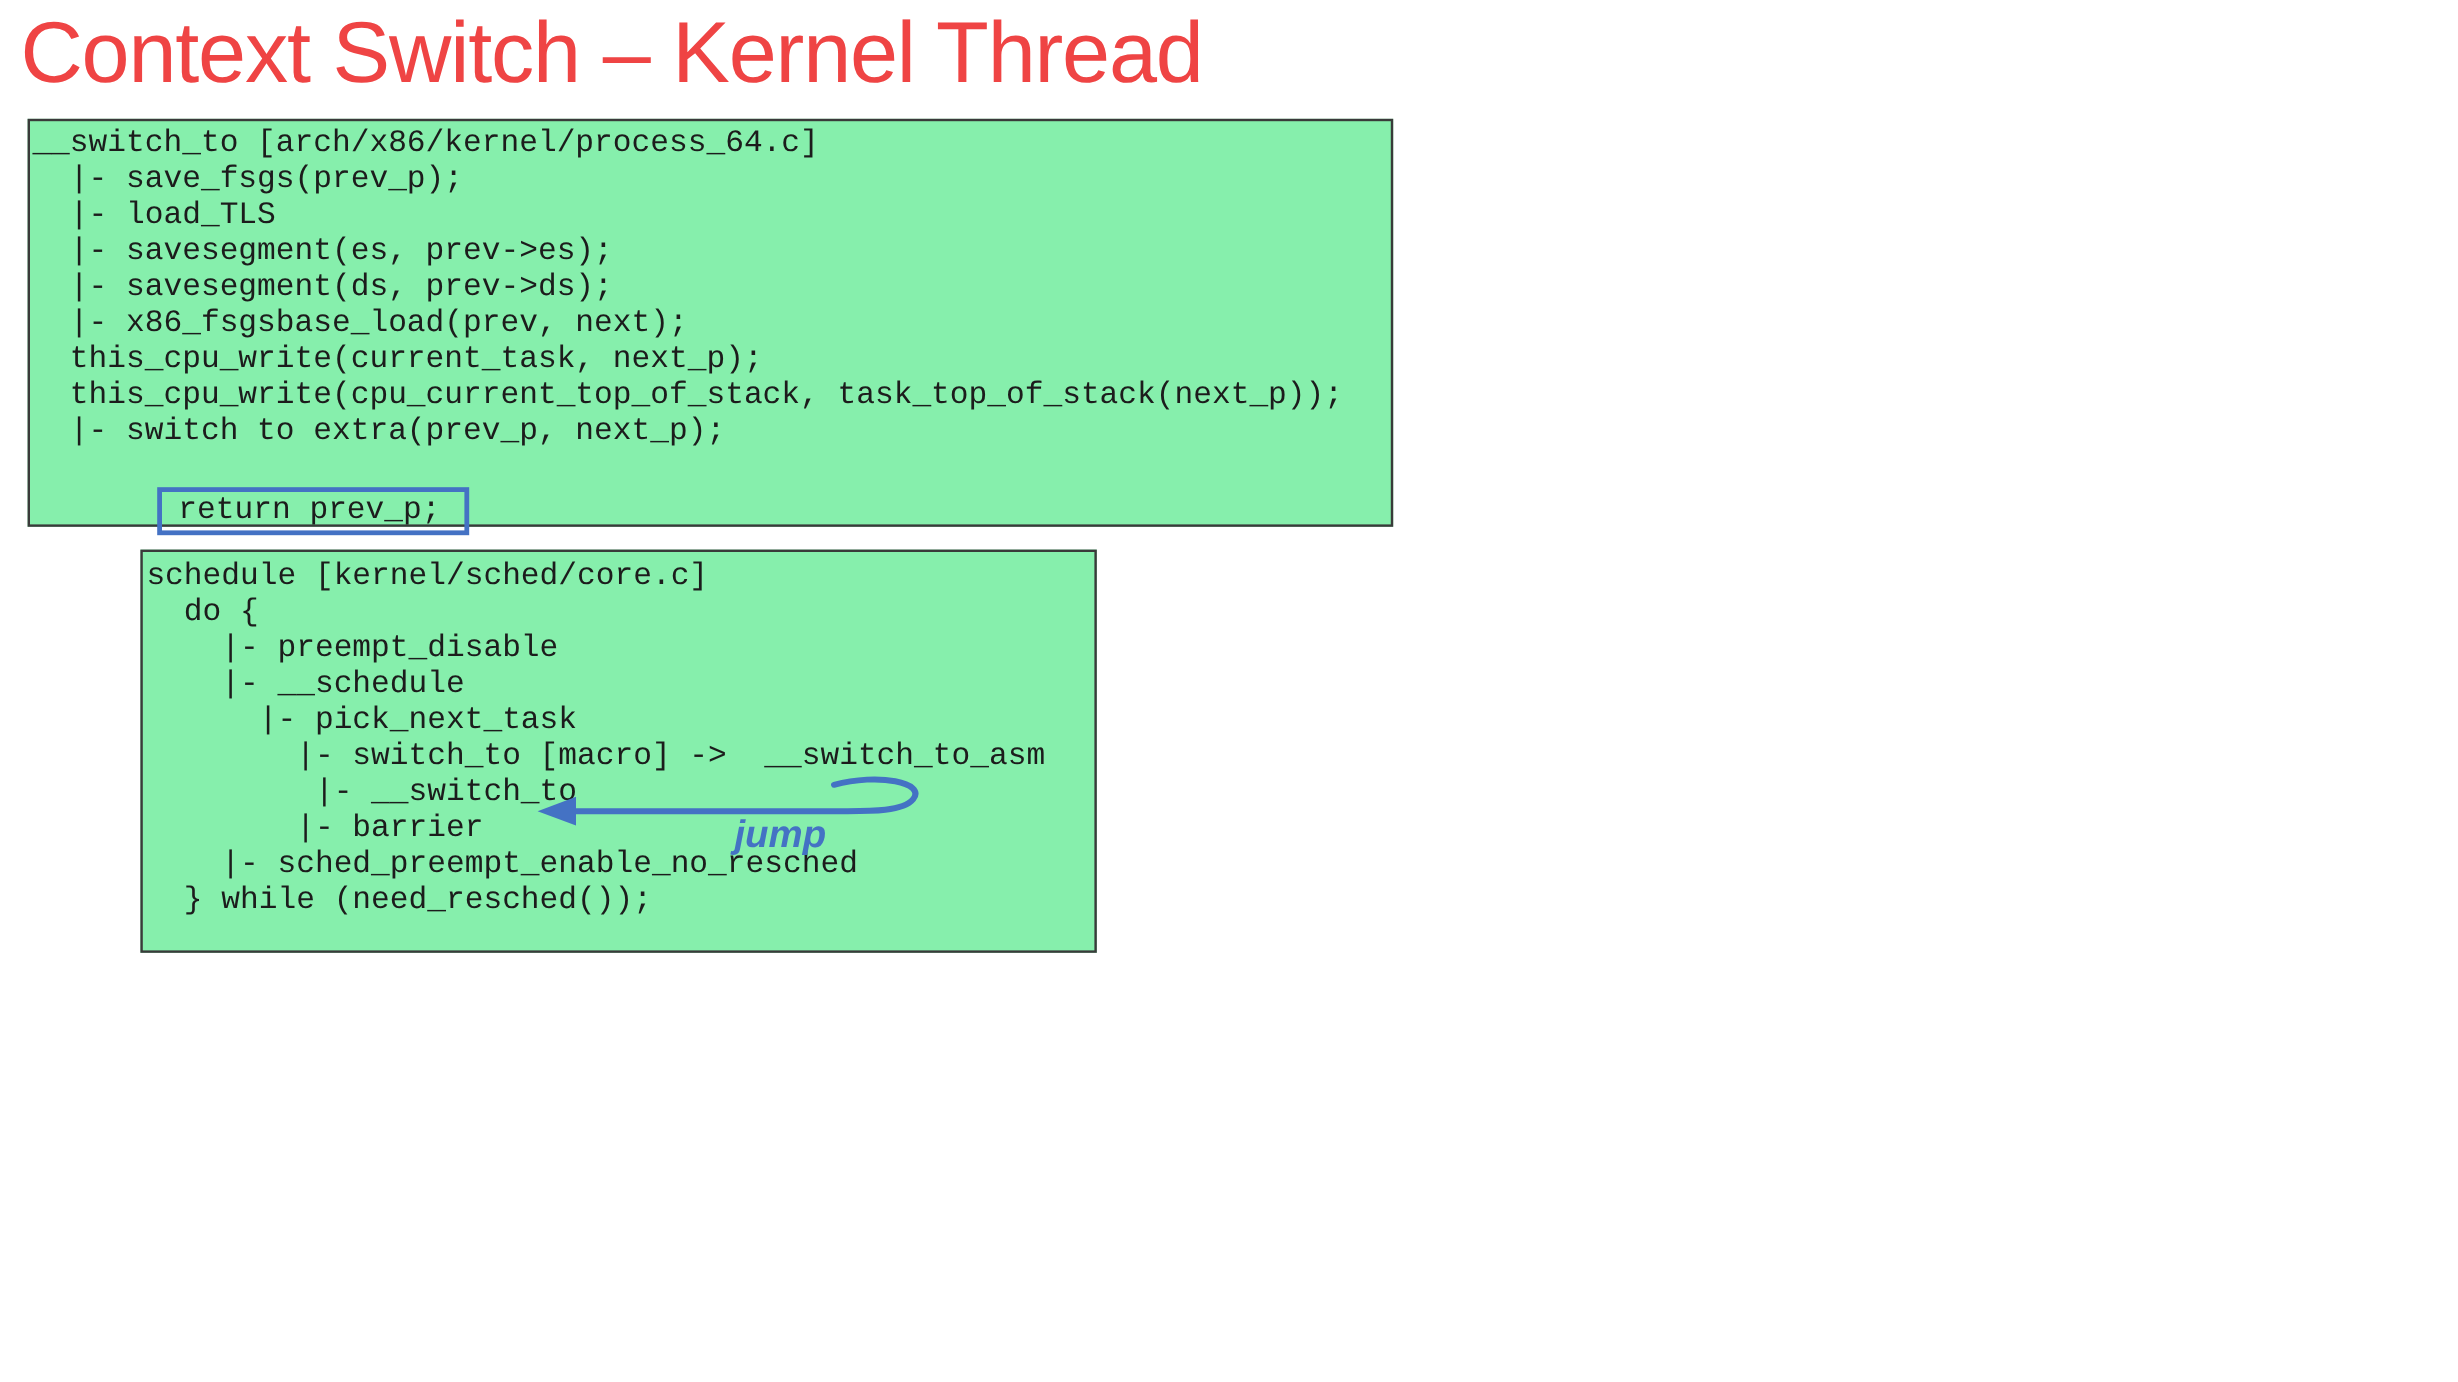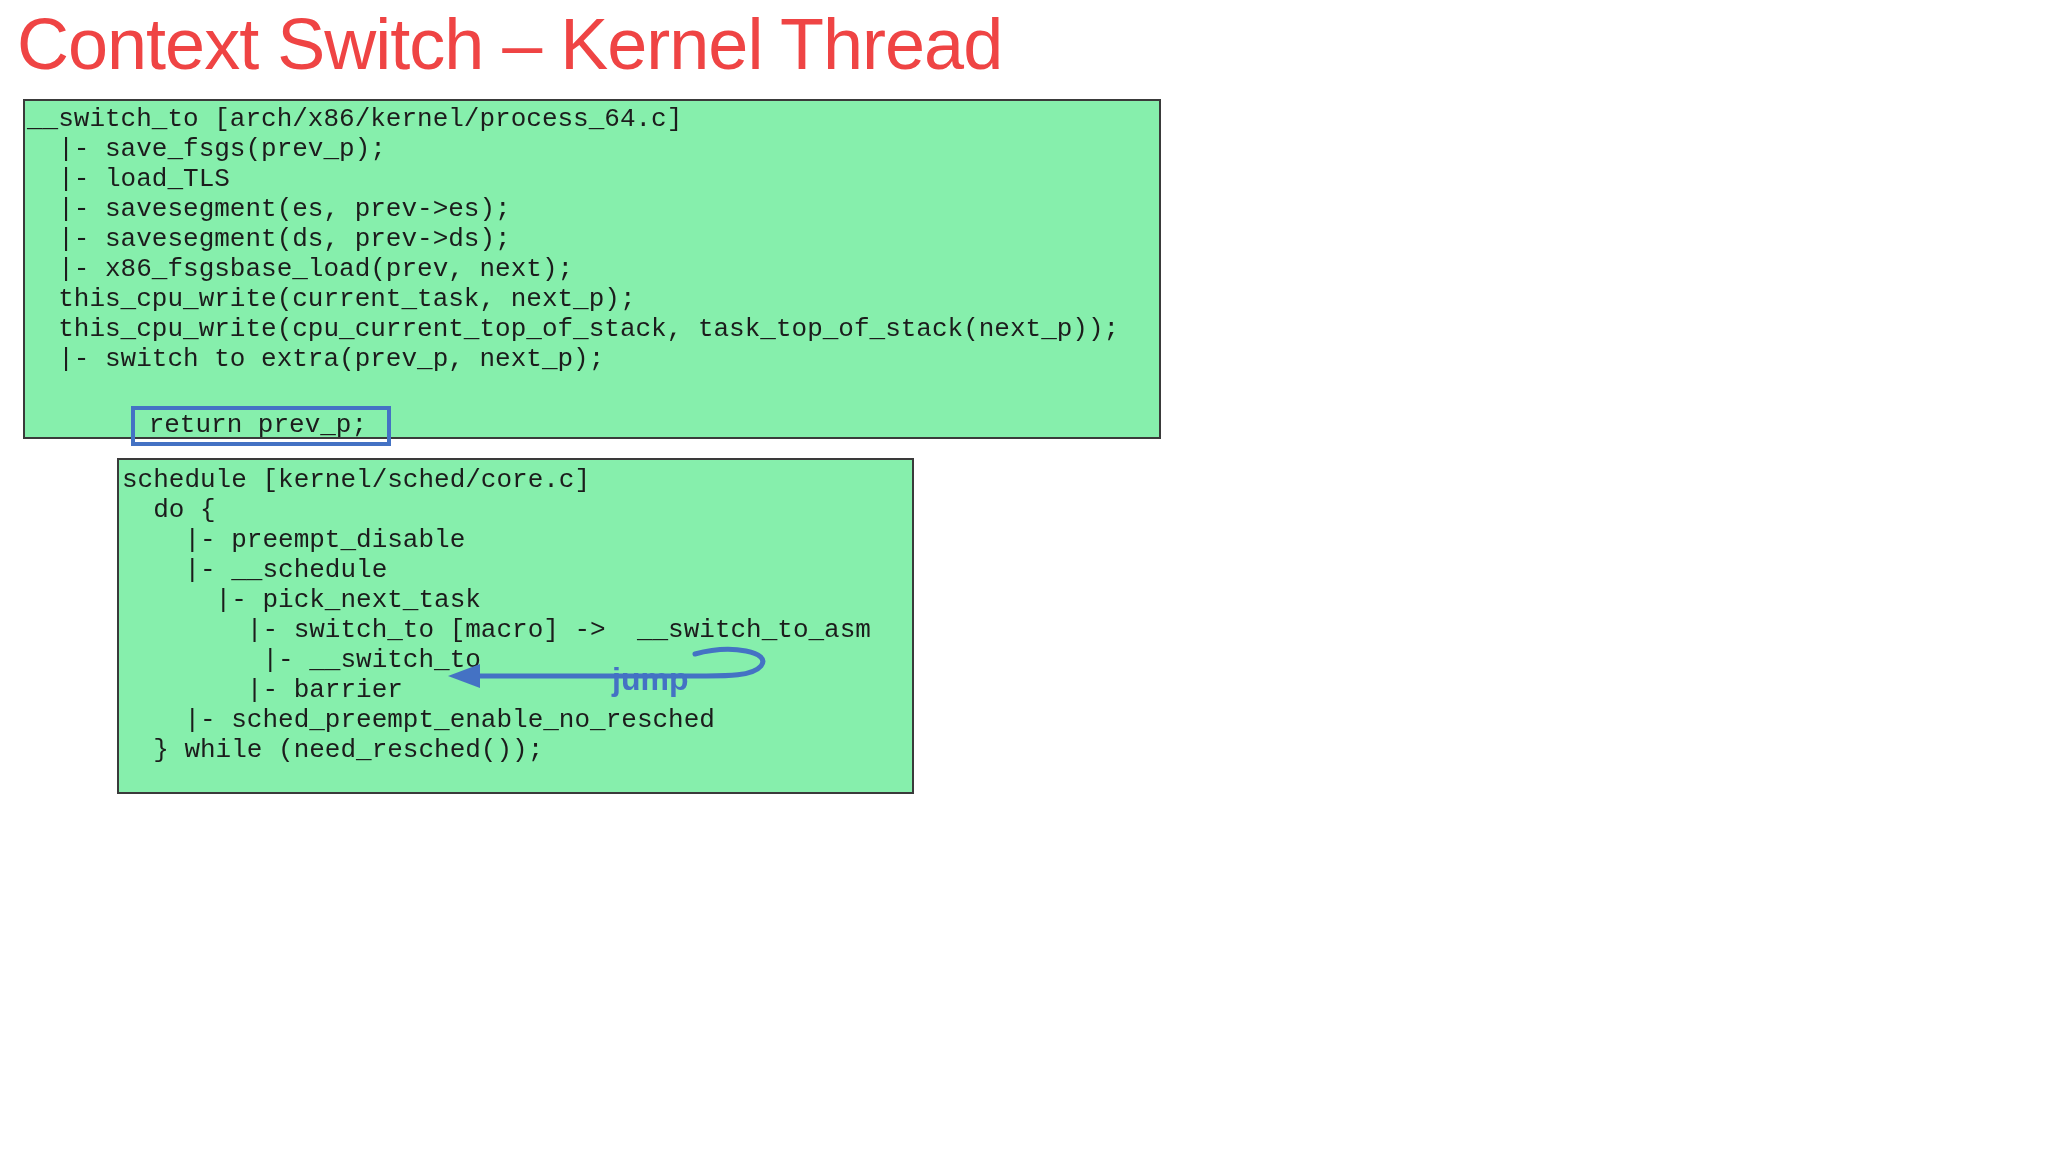--- a/index.html
+++ b/index.html
@@ -48,26 +48,27 @@
   .jump-arrow {
     position: absolute;
     left: 430px;
     top: 630px;
     width: 440px;
     height: 80px;
   }
   .jump-label {
     position: absolute;
     left: 612px;
-    top: 662px;
+    top: 678px;
     font-family: "Liberation Sans", sans-serif;
     font-weight: bold;
     font-size: 32px;
     line-height: 34px;
     color: #4472C4;
+    font-style: italic;
   }
 </style>
 </head>
 <body>
 
 <div class="slide">
 
   <h1 class="title">Context Switch – Kernel Thread</h1>
 
   <div class="codebox box1">

